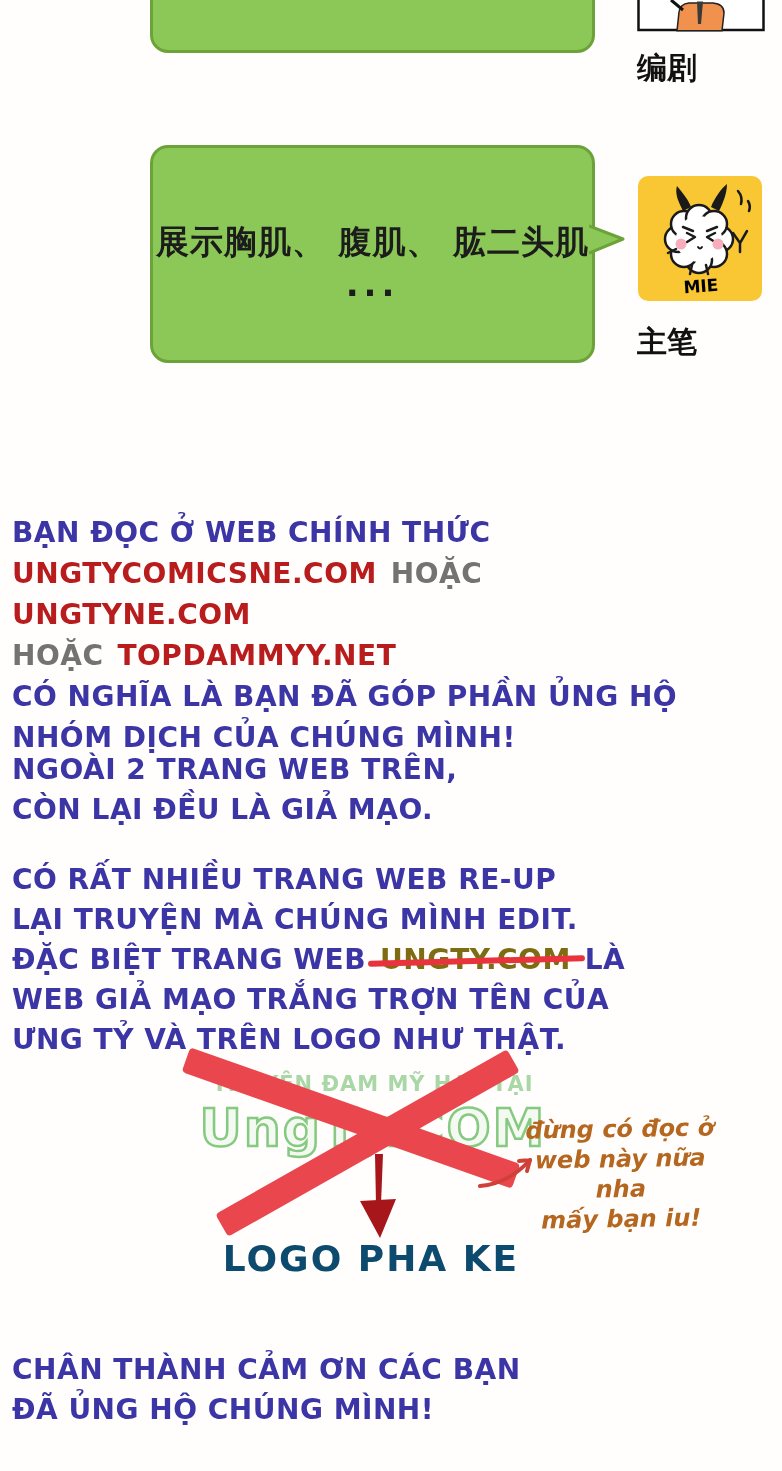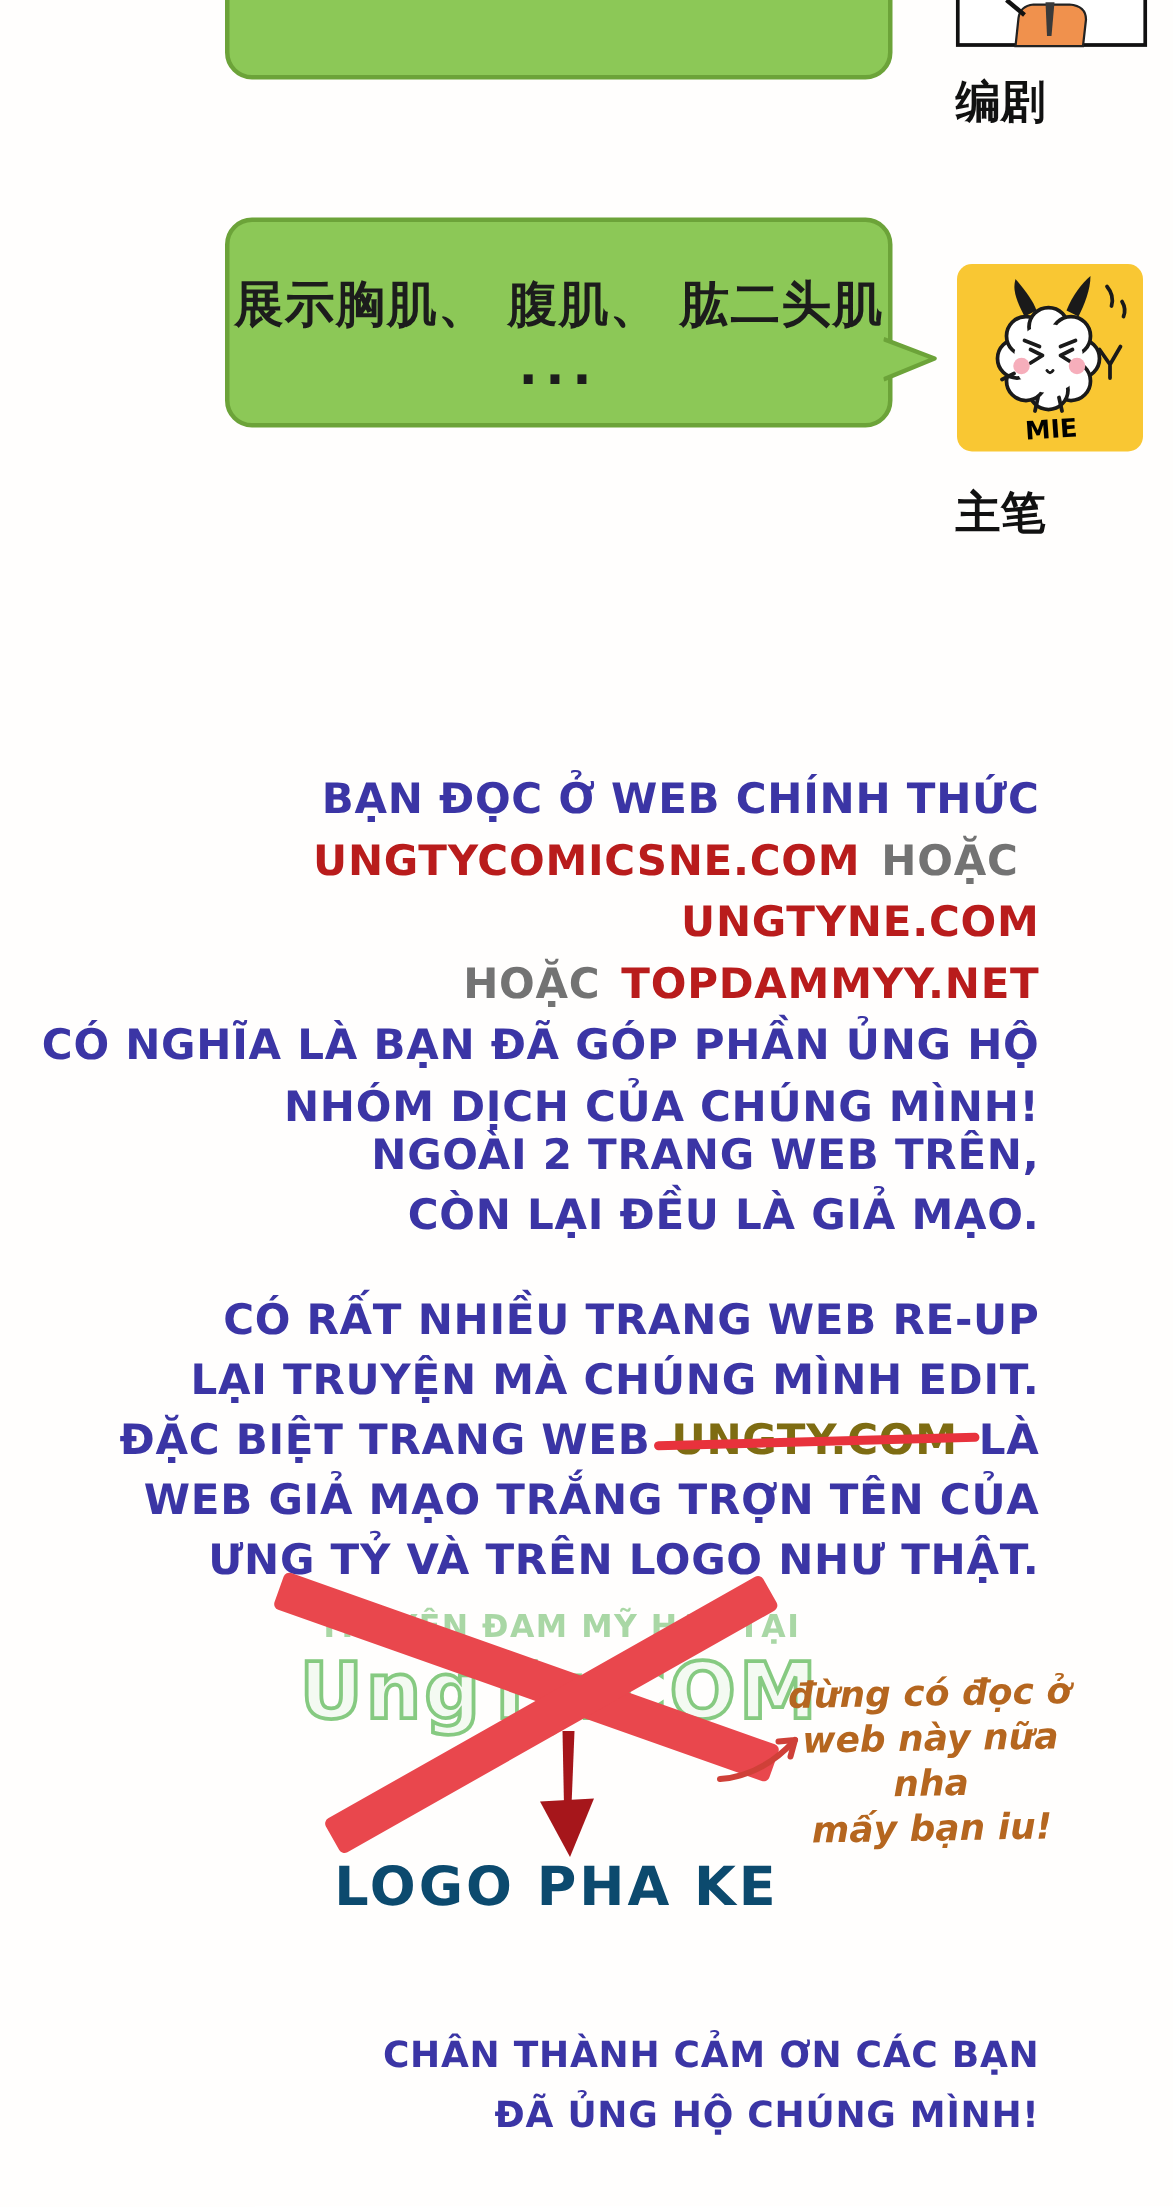--- a/index.html
+++ b/index.html
@@ -7,39 +7,39 @@
     position:relative;width:782px;height:1471px;overflow:hidden;
     background:#fffefd;font-family:"DejaVu Sans",sans-serif;
   }
   
   .bubble{
     position:absolute;background:#8cc857;border:3px solid #6ca339;
     border-radius:18px;box-sizing:border-box;
   }
   .bubble-top{left:150px;top:-64px;width:445px;height:117px;}
   .bubble-main{
-    left:150px;top:145px;width:445px;height:140px;
+    left:150px;top:145px;width:445px;height:218px;
     display:flex;flex-direction:column;align-items:center;justify-content:center;
     gap:14px;color:#1c1c1c;
   }
   .bubble-main .cn-line{font-size:33px;font-weight:600;letter-spacing:1px;white-space:nowrap;}
   .bubble-main .dots{font-size:34px;font-weight:700;letter-spacing:5px;line-height:10px;}
   .tail-svg{position:absolute;left:589px;top:220px;}
   
   .avatar-screenwriter{position:absolute;left:637px;top:0;}
   .avatar-artist{position:absolute;left:637px;top:175px;}
   .credit-label{
     position:absolute;left:637px;width:128px;
     font-size:30px;font-weight:700;color:#111;
   }
   .lbl-screenwriter{top:48px;}
   .lbl-artist{top:322px;}
   
   .txt{
-    position:absolute;left:0;width:693px;text-align:right;
+    position:absolute;left:12px;width:693px;text-align:left;
     font-weight:700;color:#3b35a5;
   }
   .sec-official{top:512px;font-size:28px;line-height:41px;letter-spacing:.5px;}
   .sec-warn1{top:750px;font-size:28px;line-height:40px;letter-spacing:.5px;}
   .sec-warn2{top:860px;font-size:28px;line-height:40px;letter-spacing:.5px;}
   .red{color:#b91c1c;}
   .blue{color:#737373;}
   .sp{display:inline-block;width:14px;}
   .fake-url{
     color:#7e6c12;position:relative;display:inline-block;
@@ -63,21 +63,21 @@
   .handwritten{
     position:absolute;left:518px;top:1114px;width:205px;text-align:center;
     font-size:24px;line-height:30px;font-weight:700;font-style:italic;
     color:#b5661f;transform:rotate(-1deg);
   }
   .down-arrow{position:absolute;left:350px;top:1154px;}
   .fake-label{
     position:absolute;left:0;top:1238px;width:742px;text-align:center;
     font-size:36px;font-weight:700;letter-spacing:2px;color:#0c4a6e;
   }
-  .sec-thanks{top:1350px;font-size:24px;line-height:40px;letter-spacing:.5px;}
+  .sec-thanks{top:1350px;font-size:28px;line-height:40px;letter-spacing:.5px;}
 </style>
 </head>
 <body>
 
 <div class="page">
 
   <div class="bubble bubble-top"></div>
 
   <svg class="avatar-screenwriter" width="128" height="32" viewBox="0 0 128 32">
     <rect x="1.5" y="-6" width="125" height="36" fill="#ffffff" stroke="#111" stroke-width="2.5"></rect>

